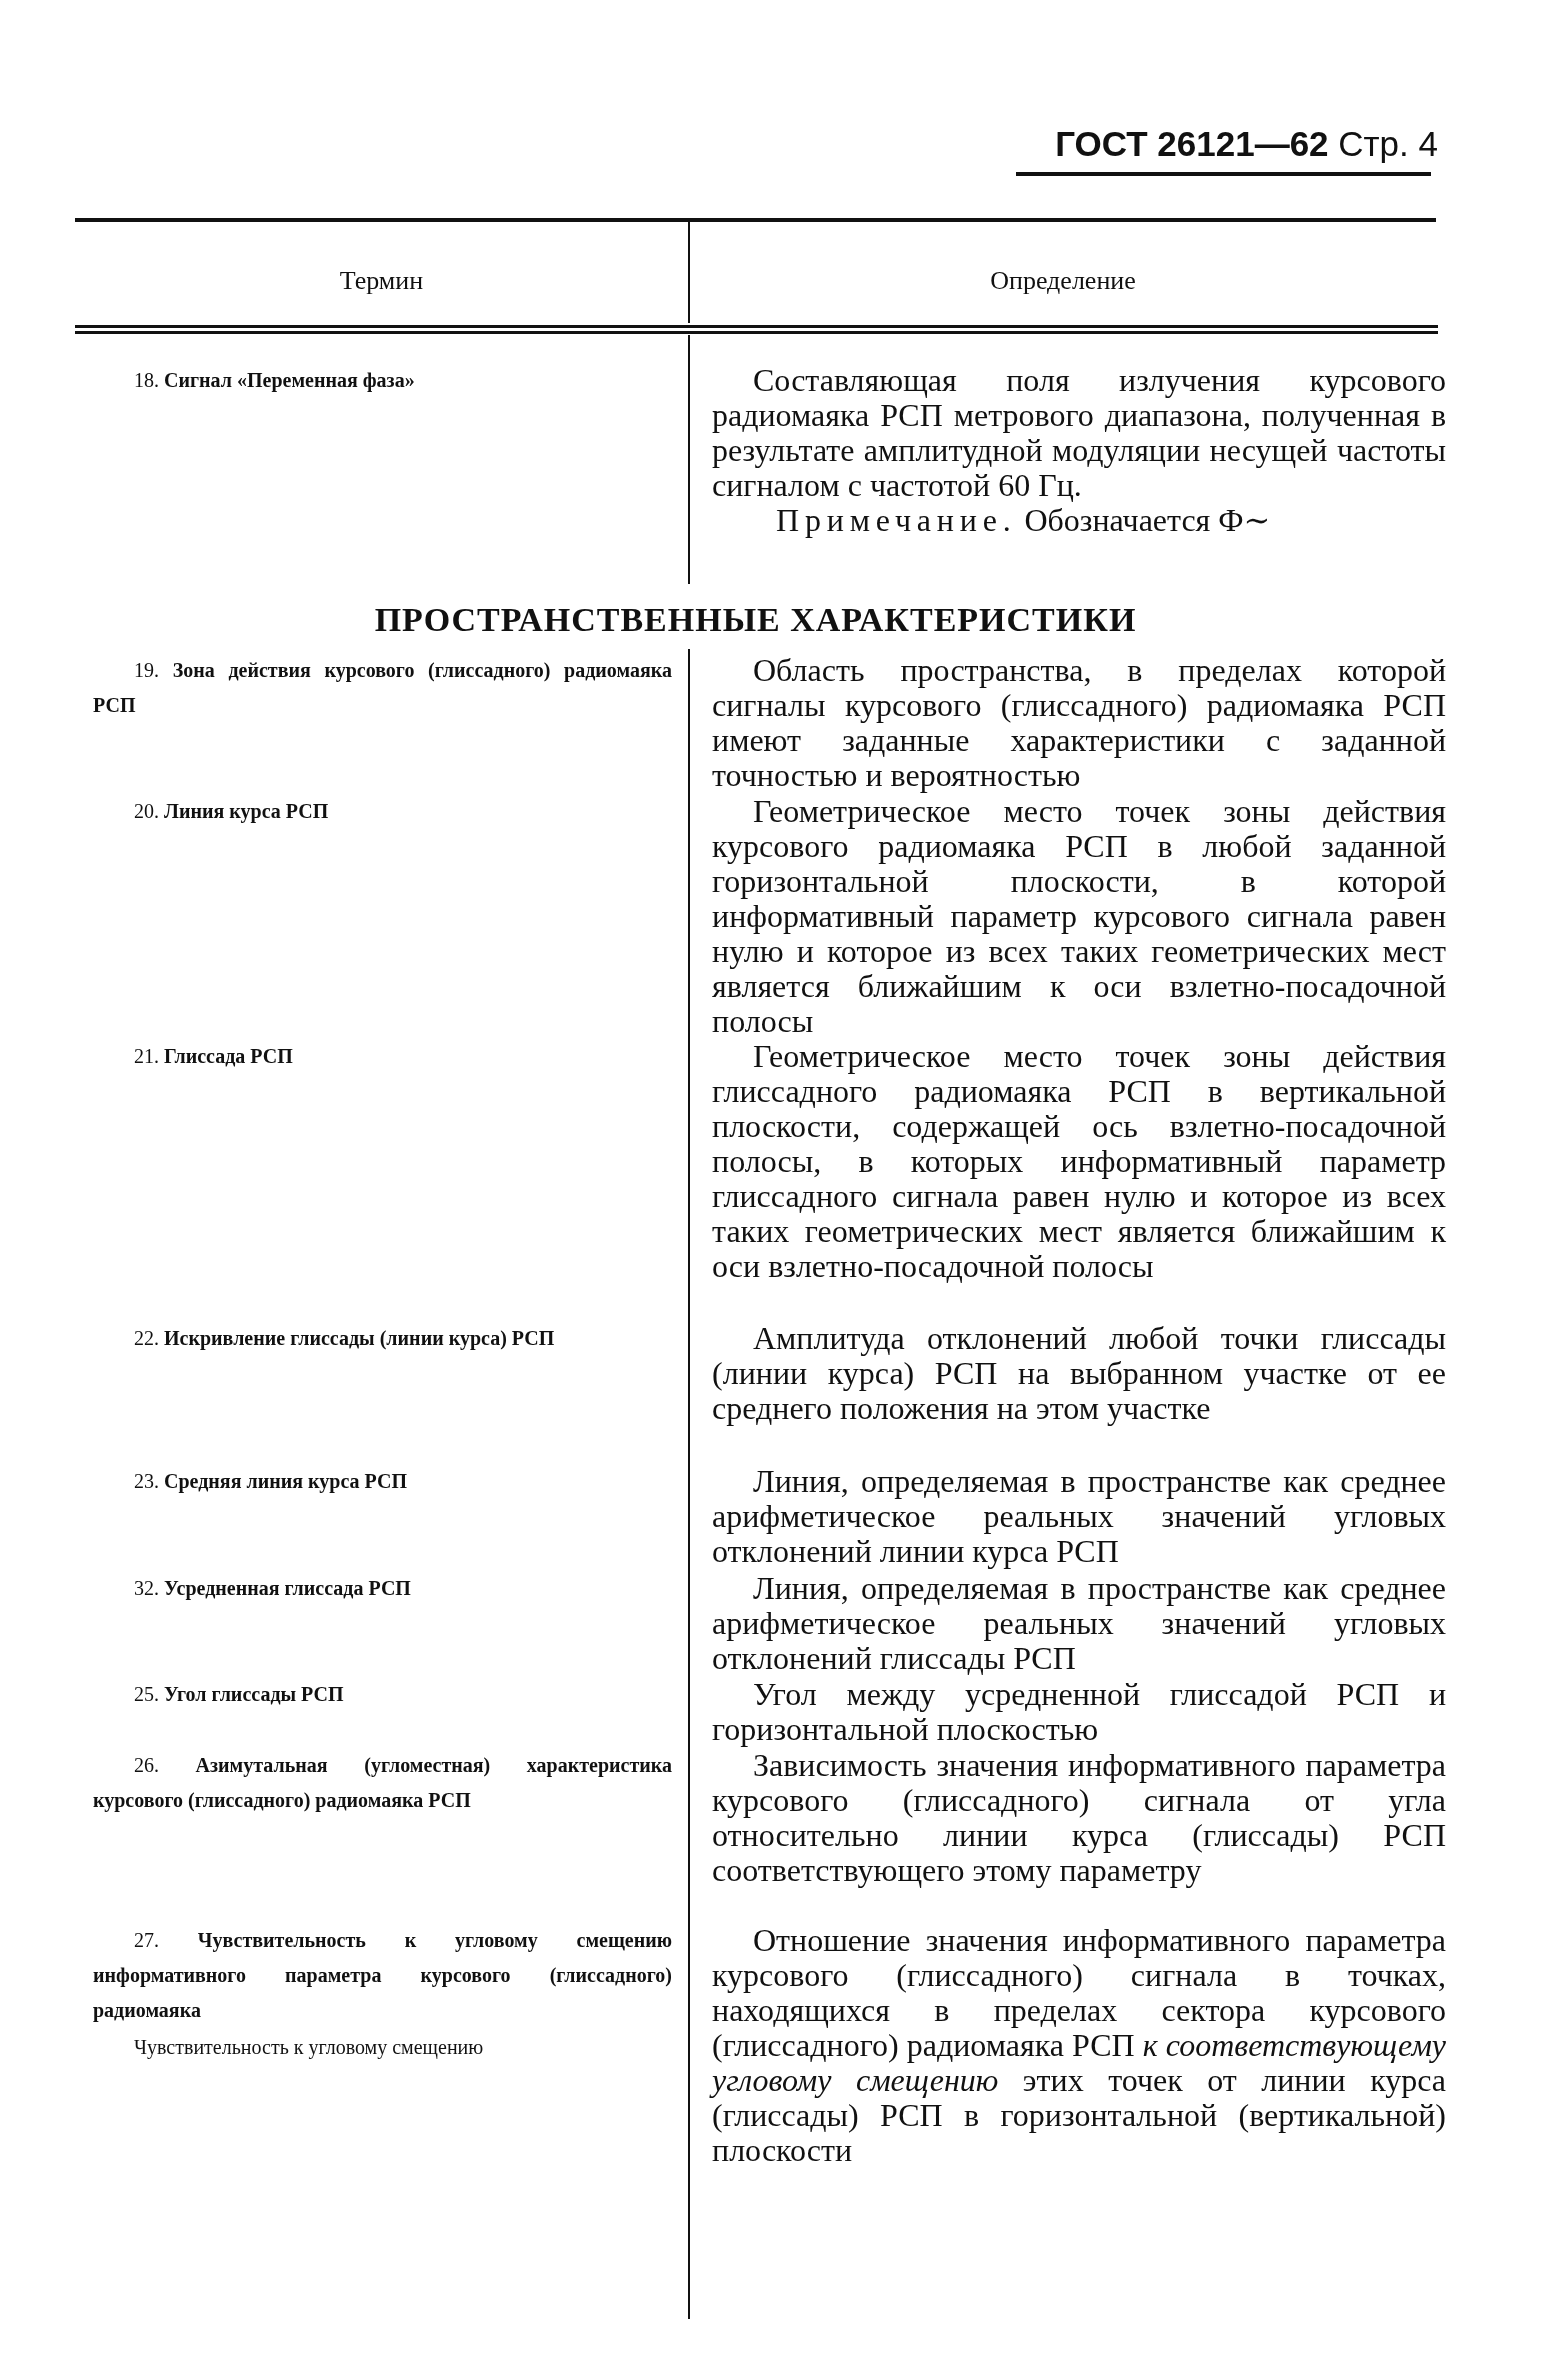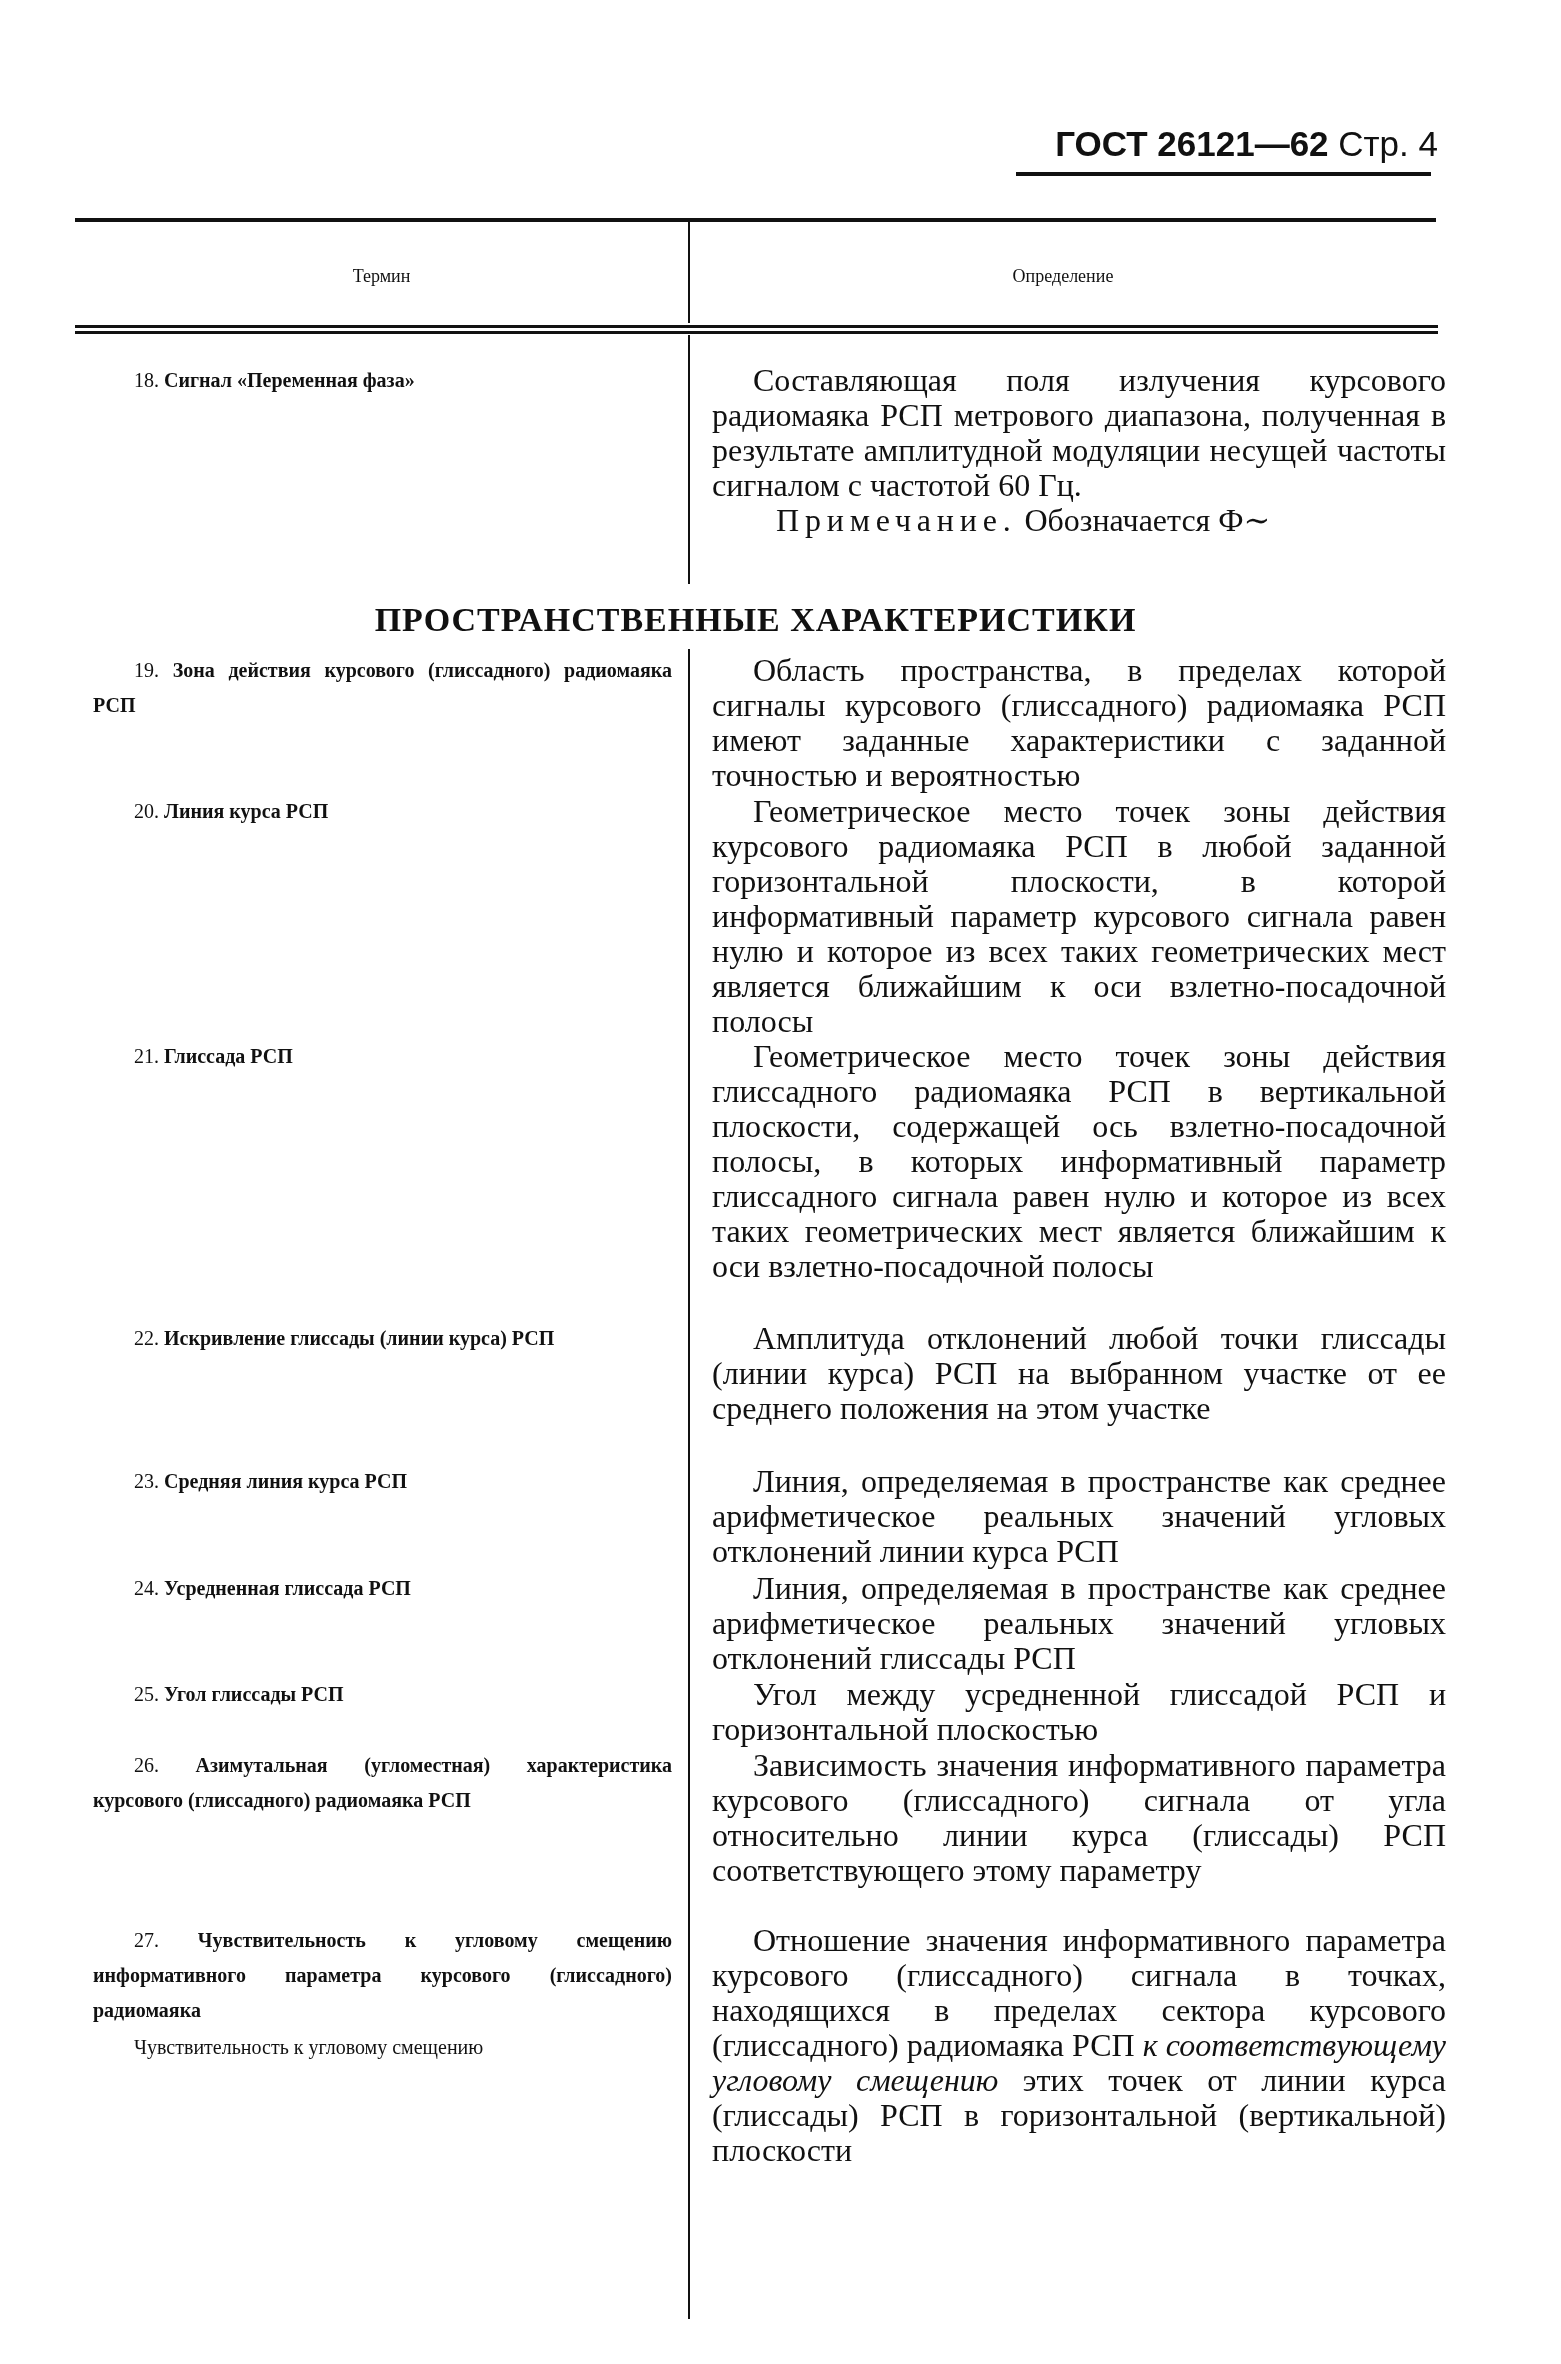--- a/index.html
+++ b/index.html
@@ -16,21 +16,21 @@
     .header-rule {
       position: absolute; left: 1016px; top: 172px; width: 415px; height: 3.9px; background: #111;
     }
     .table-top-rule {
       position: absolute; left: 75px; top: 218px; width: 1361px; height: 3.9px; background: #111;
     }
     .col-divider {
       position: absolute; left: 688px; width: 1.9px; background: #111;
     }
     .colhead {
-      position: absolute; top: 266px; font-size: 18px; text-align: center;
+      position: absolute; top: 266px; font-size: 26px; text-align: center;
     }
     .colhead.term { left: 75px; width: 613px; }
     .colhead.def { left: 690px; width: 746px; }
     .double-rule { position: absolute; left: 75px; width: 1363px; height: 2.9px; background: #111; }
     .term-cell {
       position: absolute; left: 93px; width: 579px;
       font-size: 20px; line-height: 35px; font-weight: bold; text-align: justify;
     }
     .term-cell .num { font-weight: normal; }
     .term-cell .indent { text-indent: 41px; display: block; }
@@ -105,21 +105,21 @@
 </div>
 
 <div class="term-cell" style="top:1464px;">
   <span class="indent"><span class="num">23.</span> <span>Средняя линия курса РСП</span></span>
 </div>
 <div class="def-cell" style="top:1464px;">
   <p>Линия, определяемая в пространстве как среднее арифметическое реальных значений угловых отклонений линии курса РСП</p>
 </div>
 
 <div class="term-cell" style="top:1571px;">
-  <span class="indent"><span class="num">24.</span> <span>Усредненная глиссада РСП</span></span>
+  <span class="indent"><span class="num">32.</span> <span>Усредненная глиссада РСП</span></span>
 </div>
 <div class="def-cell" style="top:1571px;">
   <p>Линия, определяемая в пространстве как среднее арифметическое реальных значений угловых отклонений глиссады РСП</p>
 </div>
 
 <div class="term-cell" style="top:1677px;">
   <span class="indent"><span class="num">25.</span> <span>Угол глиссады РСП</span></span>
 </div>
 <div class="def-cell" style="top:1677px;">
   <p>Угол между усредненной глиссадой РСП и горизонтальной плоскостью</p>

